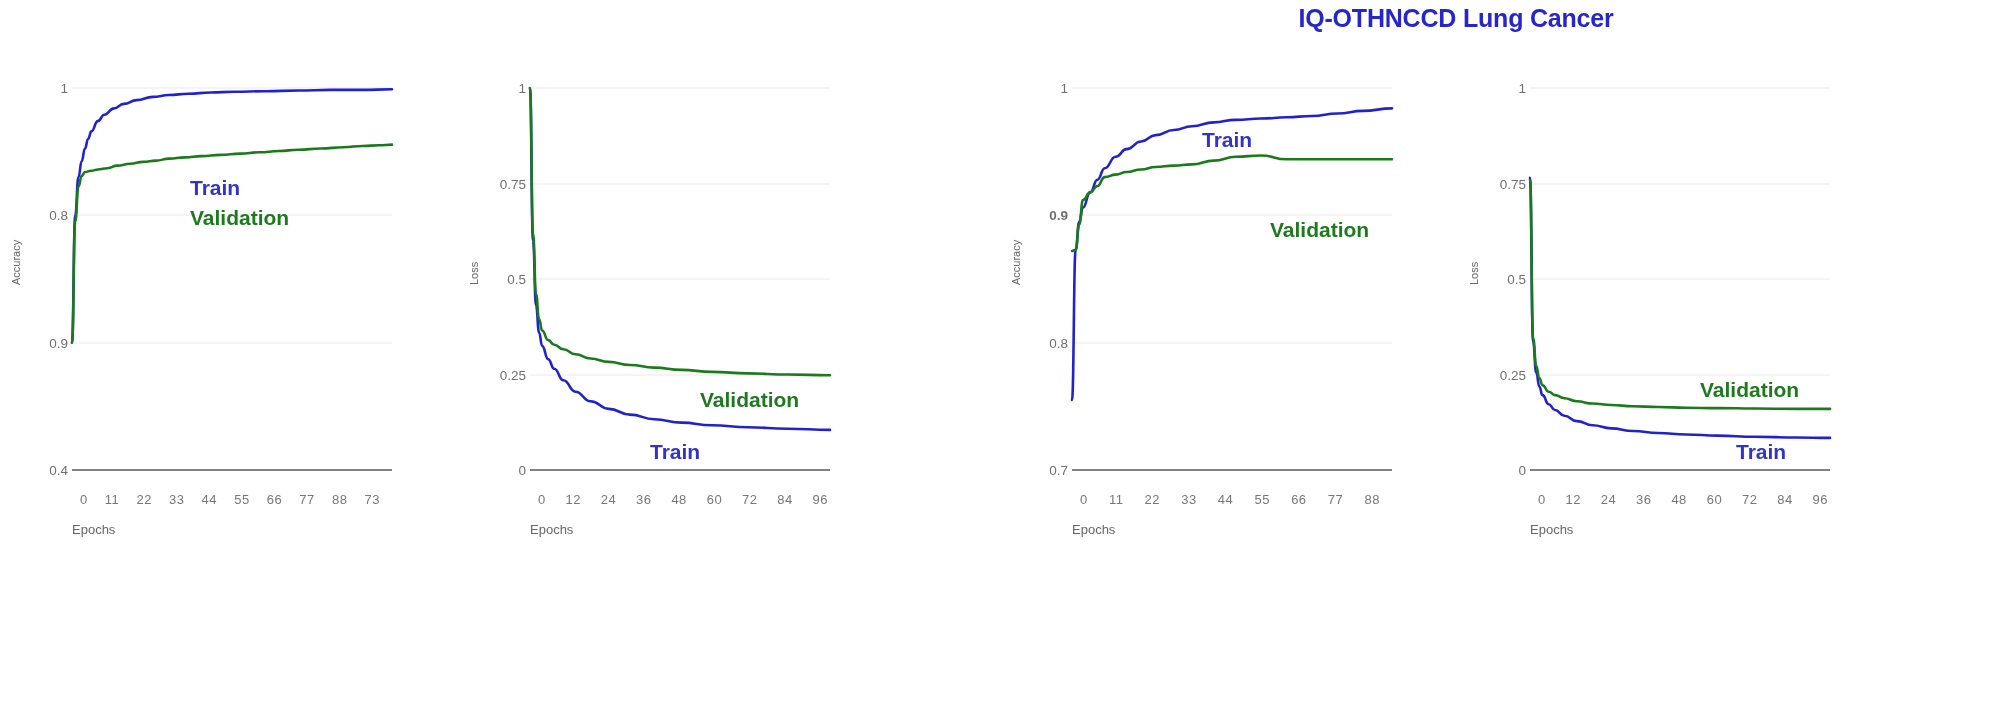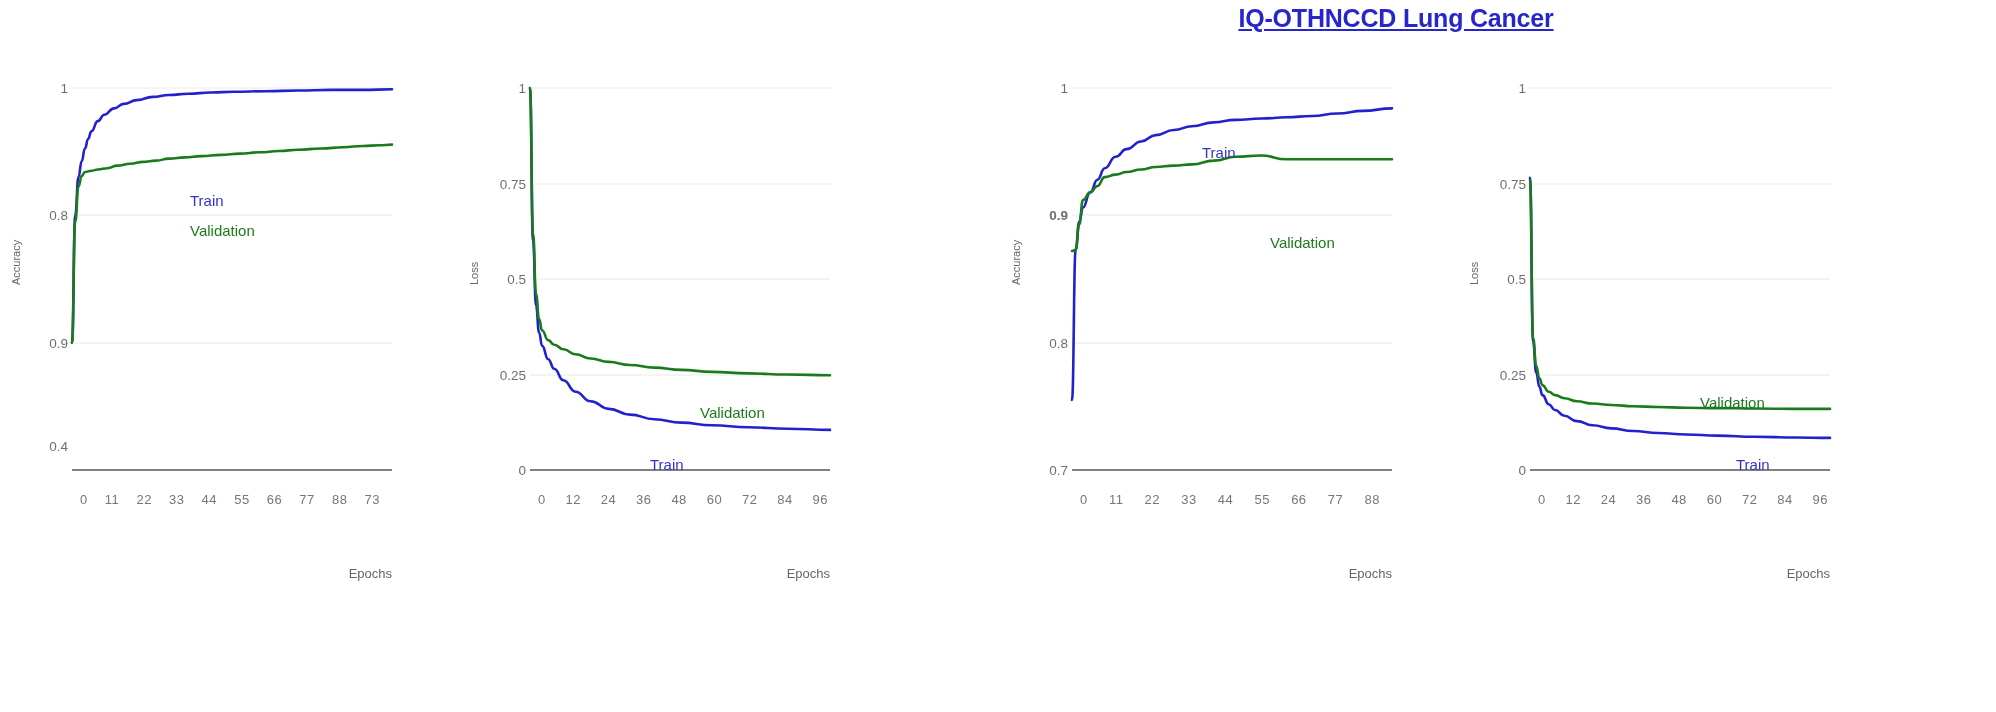--- a/index.html
+++ b/index.html
@@ -20,21 +20,21 @@
   .panel-title {
     position: absolute;
     font-size: 25px;
     font-weight: bold;
     color: #2626cc;
     letter-spacing: -0.2px;
     white-space: nowrap;
     text-align: center;
   }
   #title-left  { left: 0;    top: 4px;  width: 800px; }
-  #title-right { left: 996px; top: 4px; width: 800px; text-decoration: underline; }
+  #title-right { left: 1056px; top: 4px; width: 800px; }
 
   
   .chart {
     position: absolute;
     top: 60px;
     height: 640px;
   }
   .ylabel {
     position: absolute;
     left: 0;
@@ -83,50 +83,48 @@
     position: absolute;
     font-size: 13px;
     color: #777777;
     white-space: nowrap;
     letter-spacing: 0.5px;
   }
   .xlabel {
     position: absolute;
     font-size: 13px;
     color: #666666;
-    text-align: right;
-    margin-top: 44px;
+    text-align: left;
   }
   .series-label {
     position: absolute;
-    font-size: 15px;
-    font-weight: normal;
-    white-space: nowrap;
-    margin-top: 16px;
+    font-size: 21px;
+    font-weight: bold;
+    white-space: nowrap;
   }
   .lbl-train { color: #3333cc; }
   .lbl-val   { color: #1e7a1e; }
   svg.curves { position: absolute; left: 0; top: 0; overflow: visible; }
 </style>
 </head>
 <body>
 
 <div id="page">
 
 
   <div class="panel-title" id="title-right">IQ-OTHNCCD Lung Cancer</div>
 
   <div id="charts-host">
       <div class="chart" style="left: 0px; width: 430px;">
         <div class="ylabel" style="left: 6px; top: 209px;">Accuracy</div>
         <div class="ytick-col" style="left: 28px;">
           <div class="ytick" style="top: 28px;">1</div>
           <div class="ytick" style="top: 155.333px;">0.8</div>
           <div class="ytick" style="top: 282.667px;">0.9</div>
-          <div class="ytick" style="top: 386px;">0.4</div>
+          <div class="ytick" style="top: 410px;">0.4</div>
         </div>
         <div class="plot-area" style="left: 72px; width: 320px; top: 28px; height: 382px;">
           <div class="gridline" style="top: 0px;"></div>
           <div class="gridline" style="top: 127.333px;"></div>
           <div class="gridline" style="top: 254.667px;"></div>
           <div class="gridline axis-strong" style="top: 382px;"></div>
           <svg class="curves" width="320" height="382">
             <path d="M0.00,254.67 C1.62,254.67 1.62,127.33 3.23,127.33 C4.85,127.33 4.85,89.13 6.46,89.13 C8.08,89.13 8.08,73.22 9.70,73.22 C11.31,73.22 11.31,60.48 12.93,60.48 C14.55,60.48 14.55,50.93 16.16,50.93 C17.78,50.93 17.78,43.29 19.39,43.29 C22.63,43.29 22.63,33.11 25.86,33.11 C29.09,33.11 29.09,26.74 32.32,26.74 C37.17,26.74 37.17,20.37 42.02,20.37 C46.87,20.37 46.87,15.92 51.72,15.92 C58.18,15.92 58.18,12.10 64.65,12.10 C72.73,12.10 72.73,8.91 80.81,8.91 C88.89,8.91 88.89,7.00 96.97,7.00 C106.67,7.00 106.67,5.73 116.36,5.73 C127.68,5.73 127.68,4.46 138.99,4.46 C150.30,4.46 150.30,3.82 161.62,3.82 C177.78,3.82 177.78,3.18 193.94,3.18 C210.10,3.18 210.10,2.55 226.26,2.55 C242.42,2.55 242.42,1.91 258.59,1.91 C274.75,1.91 274.75,1.91 290.91,1.91 C305.45,1.91 305.45,1.27 320.00,1.27" fill="none" stroke="#2222cc" stroke-width="2.6" stroke-linecap="round" stroke-linejoin="round"></path>
             <path d="M0.00,254.67 C1.62,254.67 1.62,133.70 3.23,133.70 C4.85,133.70 4.85,98.68 6.46,98.68 C8.08,98.68 8.08,87.86 9.70,87.86 C11.31,87.86 11.31,84.04 12.93,84.04 C16.16,84.04 16.16,82.77 19.39,82.77 C22.63,82.77 22.63,81.49 25.86,81.49 C30.71,81.49 30.71,80.22 35.56,80.22 C40.40,80.22 40.40,77.67 45.25,77.67 C51.72,77.67 51.72,75.76 58.18,75.76 C64.65,75.76 64.65,73.85 71.11,73.85 C77.58,73.85 77.58,72.58 84.04,72.58 C90.51,72.58 90.51,70.67 96.97,70.67 C105.05,70.67 105.05,69.40 113.13,69.40 C121.21,69.40 121.21,68.12 129.29,68.12 C138.99,68.12 138.99,66.85 148.69,66.85 C158.38,66.85 158.38,65.58 168.08,65.58 C177.78,65.58 177.78,64.30 187.47,64.30 C197.17,64.30 197.17,63.03 206.87,63.03 C216.57,63.03 216.57,61.76 226.26,61.76 C237.58,61.76 237.58,60.48 248.89,60.48 C260.20,60.48 260.20,59.21 271.52,59.21 C281.21,59.21 281.21,57.94 290.91,57.94 C298.99,57.94 298.99,57.30 307.07,57.30 C313.54,57.30 313.54,56.66 320.00,56.66" fill="none" stroke="#1b7a1b" stroke-width="2.6" stroke-linecap="round" stroke-linejoin="round"></path>
           </svg>

